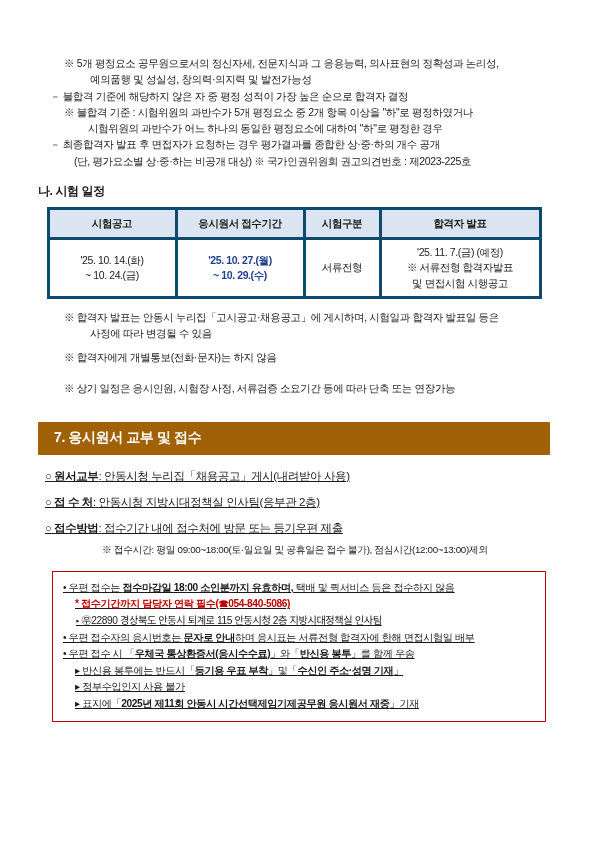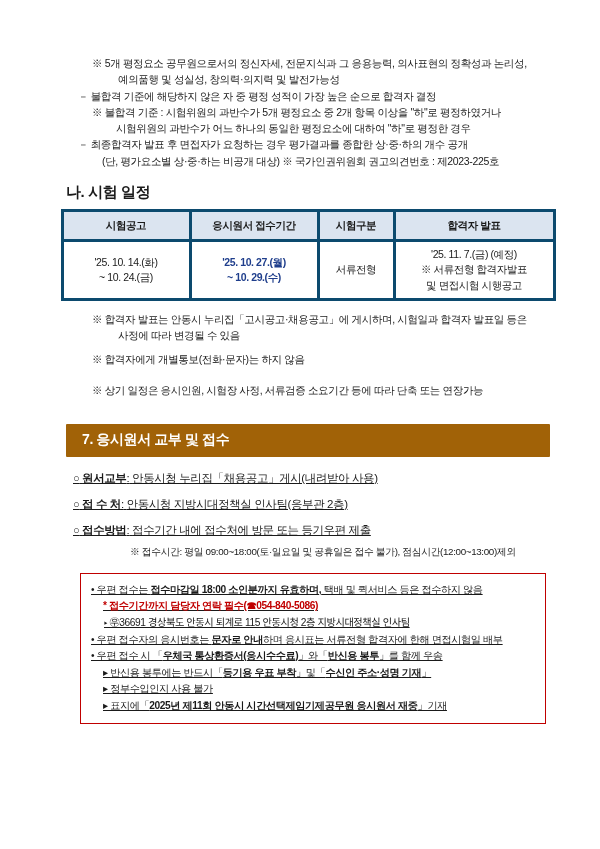--- a/index.html
+++ b/index.html
@@ -15,41 +15,41 @@
     overflow: hidden;
   }
   .page {
     position: relative;
     width: 600px;
     height: 849px;
     padding: 0;
     box-sizing: border-box;
   }
   .content {
-    padding: 55px 36px 0 52px;
+    padding: 55px 36px 0 24px;
   }
   
   .line {
     font-size: 10.5px;
     line-height: 1.55;
     letter-spacing: -0.35px;
     white-space: nowrap;
   }
   .ind-star { padding-left: 52px; text-indent: -12px; }
   .ind-star2 { padding-left: 66px; }
   .ind-dash { padding-left: 38px; text-indent: -12px; }
   .ind-sub { padding-left: 50px; }
   .ind-sub2 { padding-left: 64px; }
   .ind-sub3 { padding-left: 78px; }
   .small { font-size: 9.8px; }
   .bold { font-weight: bold; }
 
   
   .h-na {
-    font-size: 15px;
+    font-size: 12px;
     font-weight: bold;
     letter-spacing: -0.4px;
     margin: 14px 0 7px 14px;
   }
 
   
   table.sched {
     border-collapse: collapse;
     margin: 0 auto;
     width: 492px;
@@ -203,21 +203,21 @@
 
       <div class="row b-dot">
         <span>• 우편 접수는 </span><span class="bold">접수마감일 18:00 소인분까지 유효하며,</span><span> 택배 및 퀵서비스 등은 접수하지 않음</span>
       </div>
 
       <div class="row b-star">
         <span>* 접수기간까지 담당자 연락 필수(☎054-840-5086)</span>
       </div>
 
       <div class="row b-arrow">
-        <span>▸ ㉾36691 경상북도 안동시 퇴계로 115 안동시청 2층 지방시대정책실 인사팀</span>
+        <span>▸ ㉾22890 경상북도 안동시 퇴계로 115 안동시청 2층 지방시대정책실 인사팀</span>
       </div>
 
       <div class="row b-dot">
         <span>• 우편 접수자의 응시번호는 </span><span class="bold">문자로 안내</span><span>하며 응시표는 서류전형 합격자에 한해 면접시험일 배부</span>
       </div>
 
       <div class="row b-dot">
         <span>• 우편 접수 시 「</span><span class="bold">우체국 통상환증서(응시수수료)</span><span>」와「</span><span class="bold">반신용 봉투</span><span>」를 함께 우송</span>
       </div>
 

